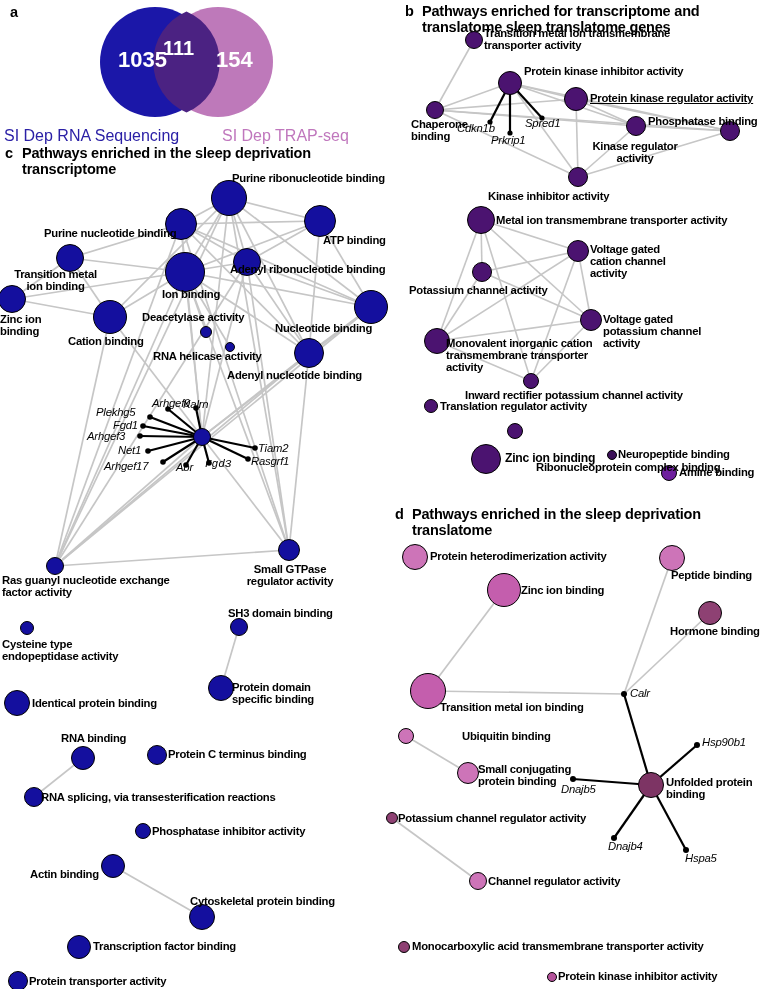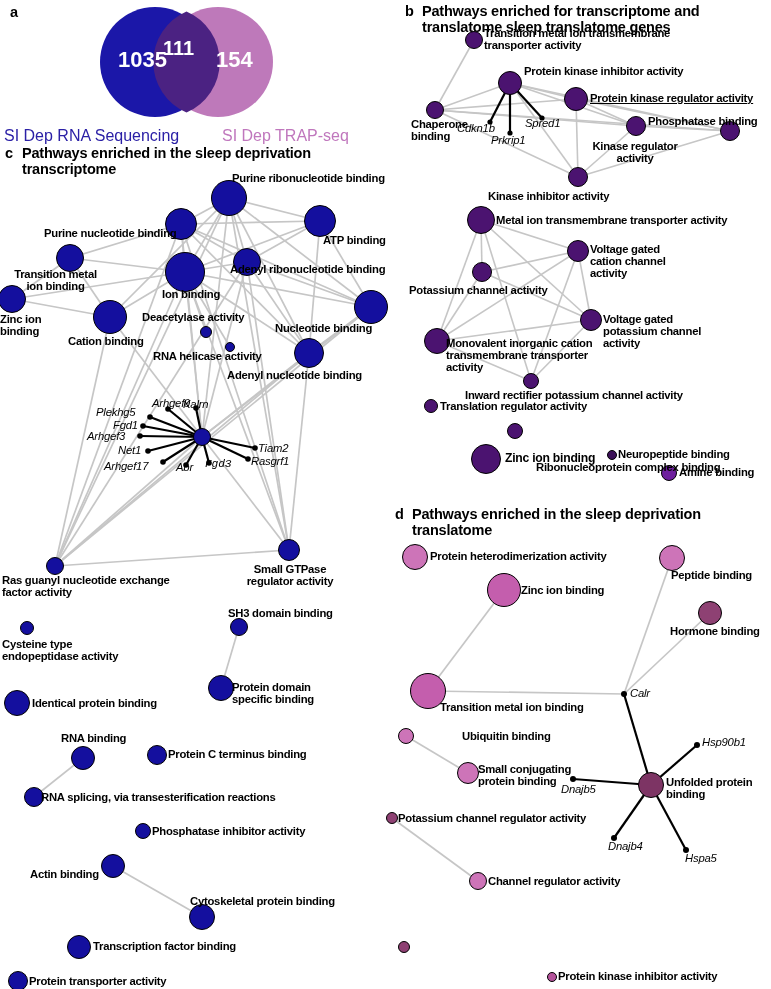--- a/index.html
+++ b/index.html
@@ -331,20 +331,21 @@
   <div class="nlabel" style="left:40px;top:55px;">Protein heterodimerization activity</div>
   <div class="nlabel" style="left:281px;top:74px;">Peptide binding</div>
   <div class="nlabel" style="left:131px;top:89px;">Zinc ion binding</div>
   <div class="nlabel" style="left:280px;top:130px;">Hormone binding</div>
   <div class="nlabel" style="left:50px;top:206px;">Transition metal ion binding</div>
   <div class="nlabel" style="left:24px;top:235px;padding-left:48px;">Ubiquitin binding</div>
   <div class="nlabel w" style="left:88px;top:268px;width:104px;">Small conjugating protein binding</div>
   <div class="nlabel w" style="left:276px;top:281px;width:100px;">Unfolded protein binding</div>
   <div class="nlabel" style="left:8px;top:317px;">Potassium channel regulator activity</div>
   <div class="nlabel" style="left:98px;top:380px;">Channel regulator activity</div>
+  <div class="nlabel" style="left:22px;top:445px;">Monocarboxylic acid transmembrane transporter activity</div>
   <div class="nlabel" style="left:168px;top:475px;">Protein kinase inhibitor activity</div>
 
   <div class="glabel" style="left:240px;top:192px;">Calr</div>
   <div class="glabel" style="left:312px;top:241px;">Hsp90b1</div>
   <div class="glabel" style="left:171px;top:288px;">Dnajb5</div>
   <div class="glabel" style="left:218px;top:345px;">Dnajb4</div>
   <div class="glabel" style="left:295px;top:345px;margin-top:12px;">Hspa5</div>
 </div>
 
 </body></html>

